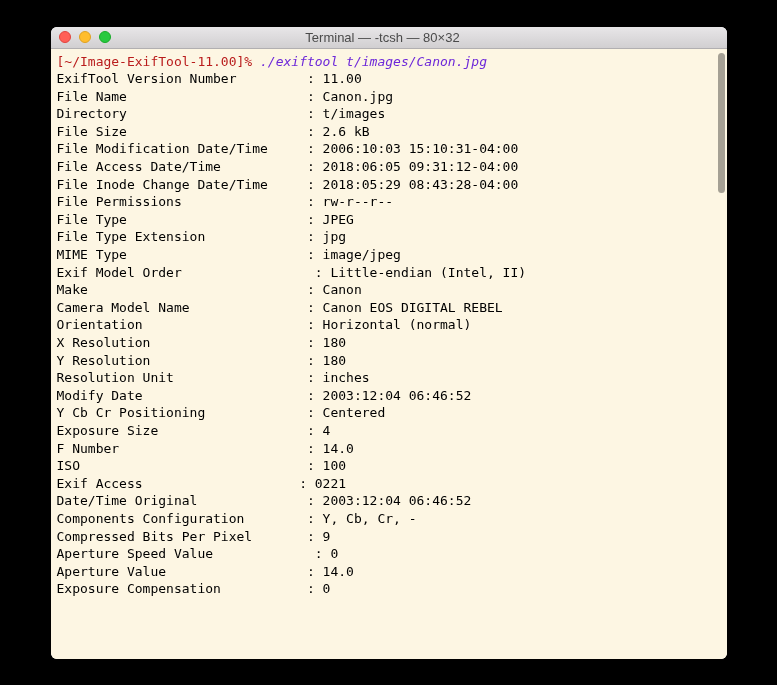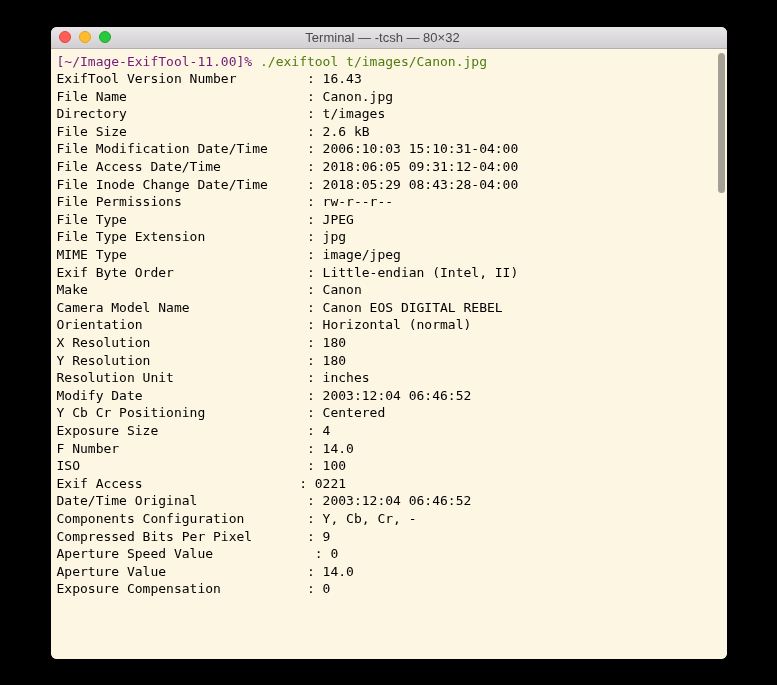--- a/index.html
+++ b/index.html
@@ -66,52 +66,52 @@
     .scrollbar {
       position: absolute;
       right: 2px;
       top: 4px;
       width: 7px;
       height: 140px;
       background: rgba(0,0,0,0.35);
       border-radius: 4px;
     }
     .prompt-line { white-space: pre; }
-    .prompt-path { color: #701a75; }
-    .prompt-cmd { color: #4d7c0f; }
+    .prompt-path { color: #b91c1c; }
+    .prompt-cmd { color: #6d28d9; font-style: italic; }
     .row { white-space: pre; }
   </style>
 </head>
 <body>
 
 <div class="window">
   <div class="titlebar">
     <div class="traffic-lights">
       <div class="traffic-light tl-close"></div>
       <div class="traffic-light tl-min"></div>
       <div class="traffic-light tl-max"></div>
     </div>
     <div class="title">Terminal — -tcsh — 80×32</div>
   </div>
   <div class="terminal-body">
     <div class="scrollbar"></div>
     <div class="prompt-line"><span class="prompt-path">[~/Image-ExifTool-11.00]%</span><span class="prompt-cmd"> ./exiftool t/images/Canon.jpg</span></div>
     <div id="rows">
-        <div class="row"><span>ExifTool Version Number         </span><span>: </span><span>16.43</span></div>
+        <div class="row"><span>ExifTool Version Number         </span><span>: </span><span>11.00</span></div>
         <div class="row"><span>File Name                       </span><span>: </span><span>Canon.jpg</span></div>
         <div class="row"><span>Directory                       </span><span>: </span><span>t/images</span></div>
         <div class="row"><span>File Size                       </span><span>: </span><span>2.6 kB</span></div>
         <div class="row"><span>File Modification Date/Time     </span><span>: </span><span>2006:10:03 15:10:31-04:00</span></div>
         <div class="row"><span>File Access Date/Time           </span><span>: </span><span>2018:06:05 09:31:12-04:00</span></div>
         <div class="row"><span>File Inode Change Date/Time     </span><span>: </span><span>2018:05:29 08:43:28-04:00</span></div>
         <div class="row"><span>File Permissions                </span><span>: </span><span>rw-r--r--</span></div>
         <div class="row"><span>File Type                       </span><span>: </span><span>JPEG</span></div>
         <div class="row"><span>File Type Extension             </span><span>: </span><span>jpg</span></div>
         <div class="row"><span>MIME Type                       </span><span>: </span><span>image/jpeg</span></div>
-        <div class="row"><span>Exif Byte Order                 </span><span>: </span><span>Little-endian (Intel, II)</span></div>
+        <div class="row"><span>Exif Model Order                 </span><span>: </span><span>Little-endian (Intel, II)</span></div>
         <div class="row"><span>Make                            </span><span>: </span><span>Canon</span></div>
         <div class="row"><span>Camera Model Name               </span><span>: </span><span>Canon EOS DIGITAL REBEL</span></div>
         <div class="row"><span>Orientation                     </span><span>: </span><span>Horizontal (normal)</span></div>
         <div class="row"><span>X Resolution                    </span><span>: </span><span>180</span></div>
         <div class="row"><span>Y Resolution                    </span><span>: </span><span>180</span></div>
         <div class="row"><span>Resolution Unit                 </span><span>: </span><span>inches</span></div>
         <div class="row"><span>Modify Date                     </span><span>: </span><span>2003:12:04 06:46:52</span></div>
         <div class="row"><span>Y Cb Cr Positioning             </span><span>: </span><span>Centered</span></div>
         <div class="row"><span>Exposure Size                   </span><span>: </span><span>4</span></div>
         <div class="row"><span>F Number                        </span><span>: </span><span>14.0</span></div>

